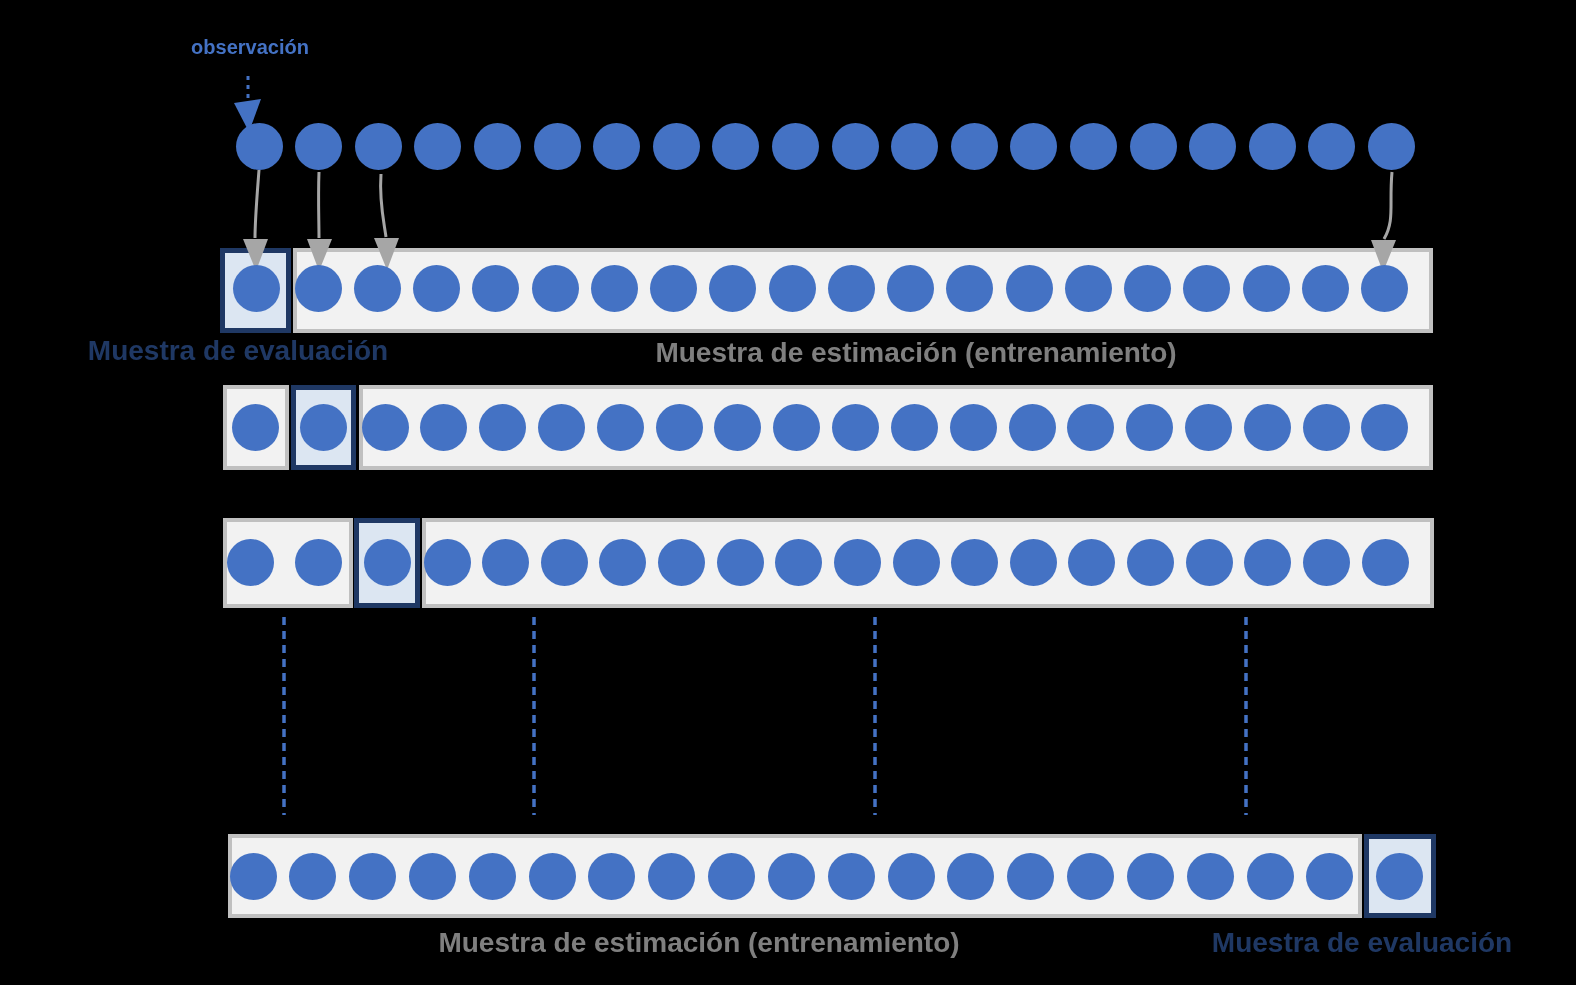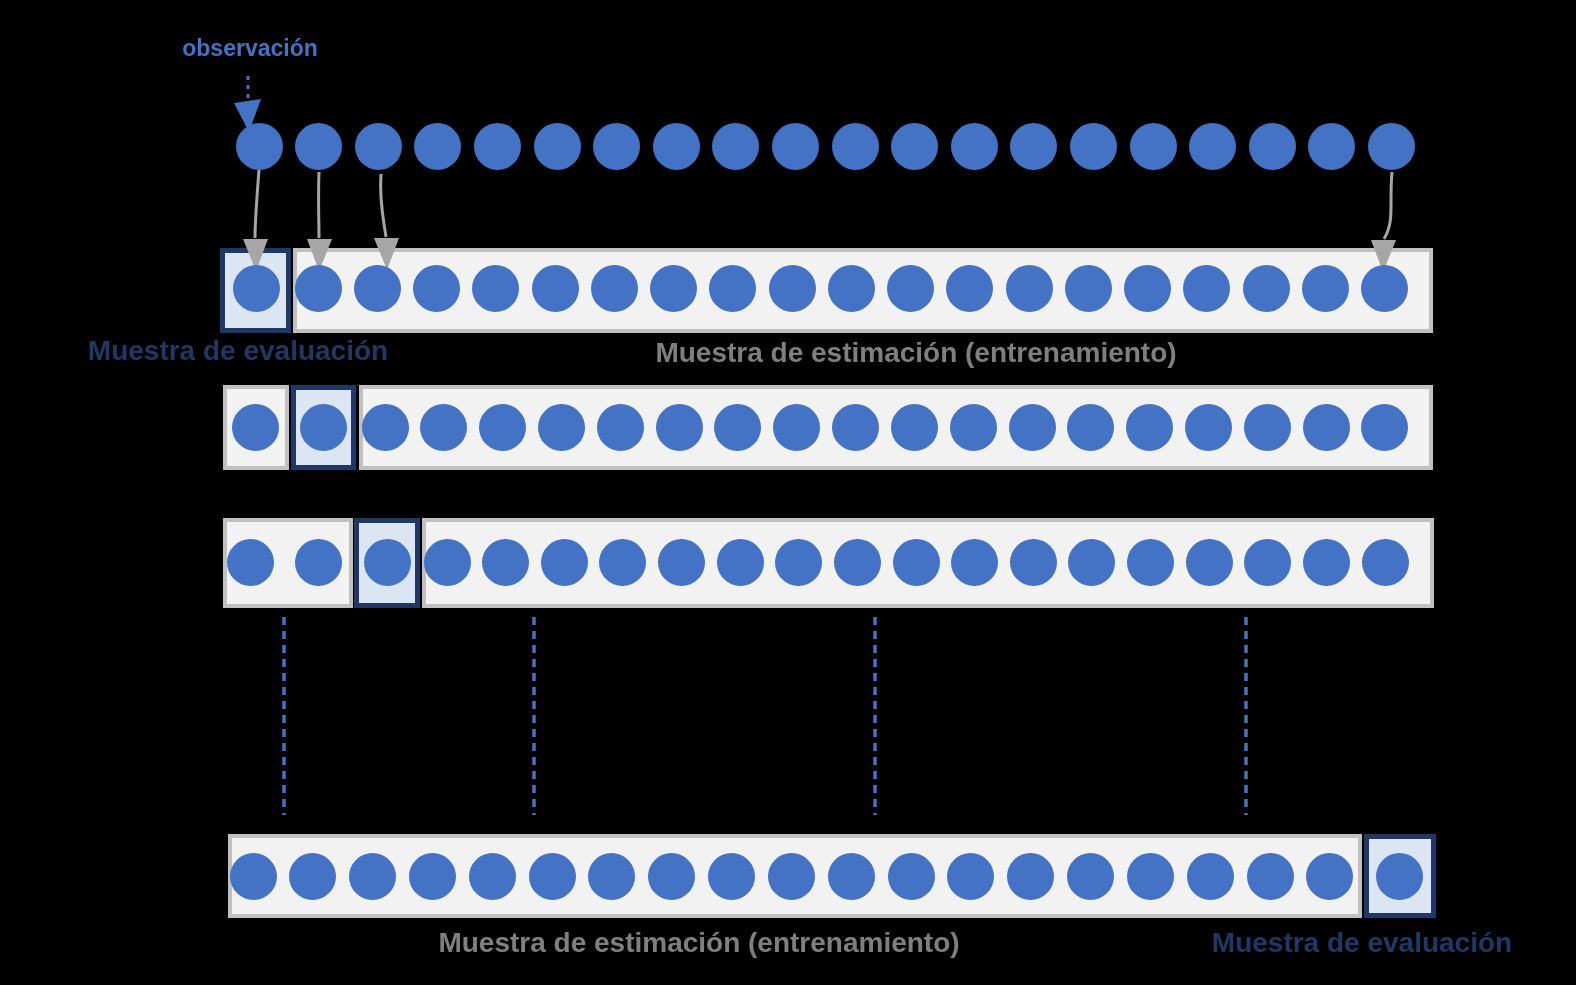--- a/index.html
+++ b/index.html
@@ -22,21 +22,21 @@
   .overlay{position:absolute;left:0;top:0;z-index:3;pointer-events:none;}
   .garrow{stroke:var(--arrow-gray,#A6A6A6);stroke-width:3;fill:none;}
   .ghead{fill:var(--arrow-gray,#A6A6A6);stroke:none;}
   .bdash{stroke:var(--dot,#4472C4);stroke-width:3;fill:none;}
   .bhead{fill:var(--dot,#4472C4);stroke:none;}
   .cont{stroke:var(--dot,#4472C4);stroke-width:3.5;fill:none;}
   .label{
     position:absolute;font-weight:bold;font-size:28px;line-height:1.1;
     white-space:nowrap;transform:translateX(-50%);text-align:center;z-index:10;
   }
-  .label.blue{color:var(--dot,#4472C4);font-size:23px;}
+  .label.blue{color:var(--dot,#4472C4);font-size:20px;}
   .label.navy{color:var(--text-navy,#1F3864);}
   .label.gray{color:var(--text-gray,#7F7F7F);}
 </style>
 </head>
 <body>
 
 <div class="canvas" id="canvas">
 
   <svg class="overlay" width="1576" height="985" viewBox="0 0 1576 985">
 

